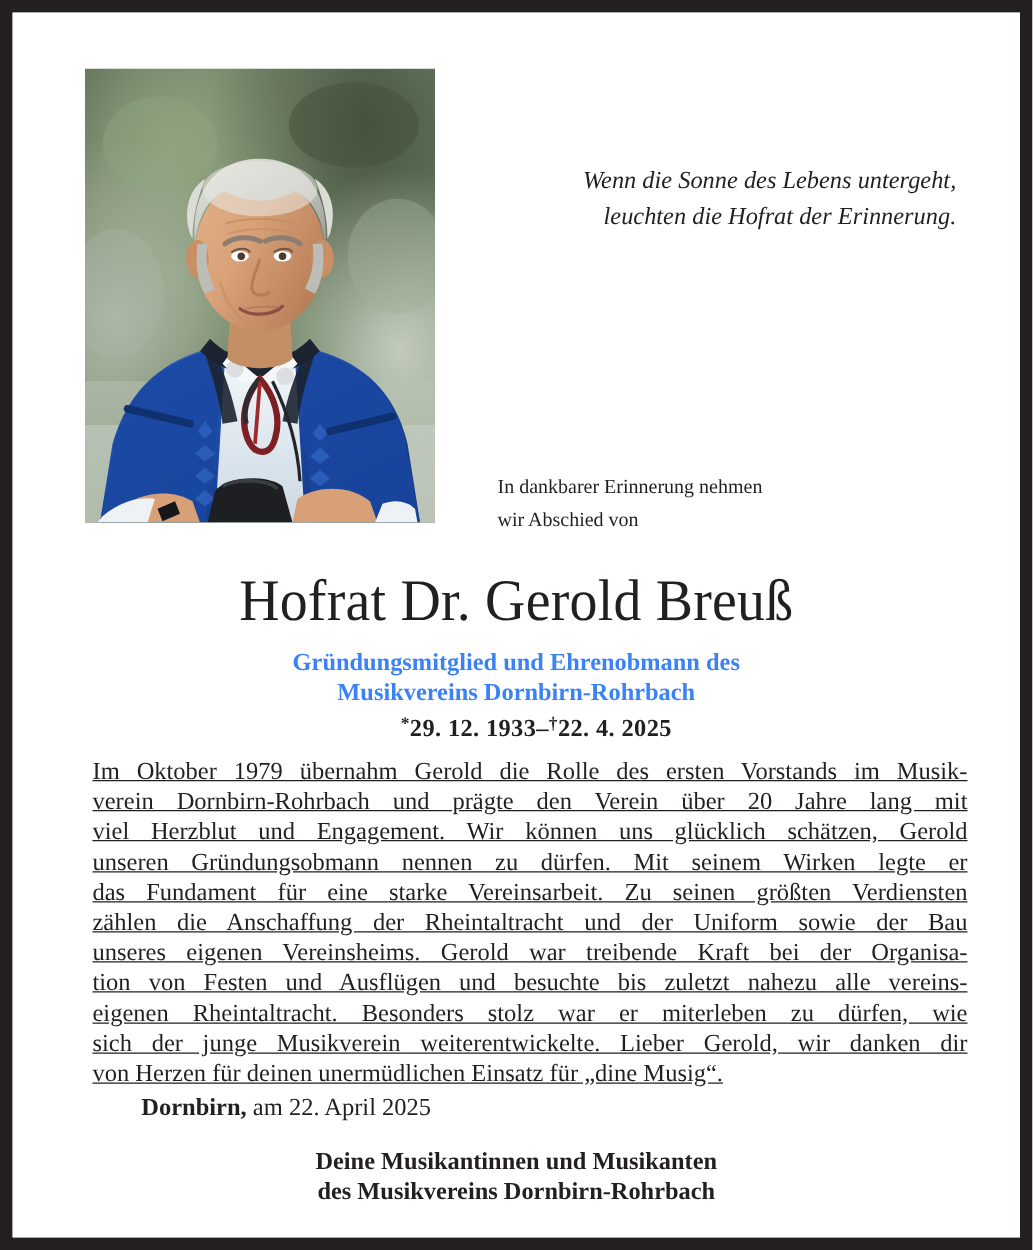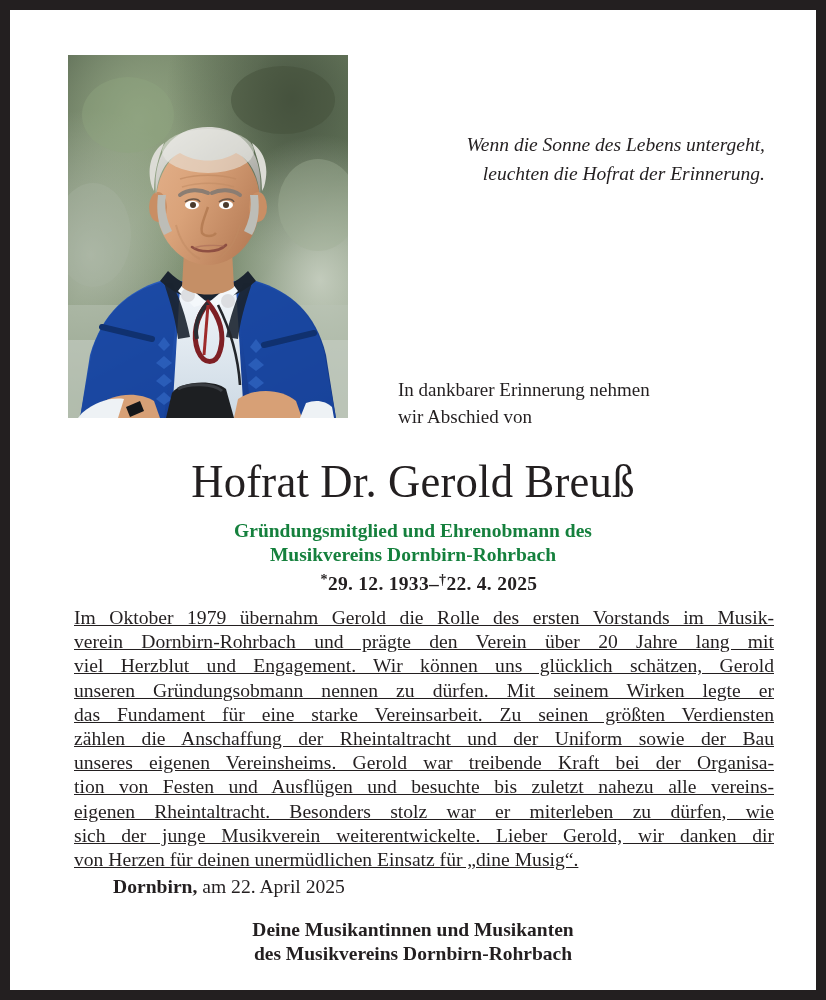--- a/index.html
+++ b/index.html
@@ -53,21 +53,21 @@
     text-align: right;
   }
   .quote .l { display: block; white-space: nowrap; }
 
   
   .intro {
     position: absolute;
     left: 388px;
     top: 366px;
     width: 380px;
-    font-size: 19px;
+    font-size: 16px;
     line-height: 27px;
     color: #231f20;
   }
   .intro .l { display: block; }
 
   
   .name {
     position: absolute;
     left: 0;
     top: 443px;
@@ -85,21 +85,21 @@
   
   .roles {
     position: absolute;
     left: 0;
     top: 509px;
     width: 100%;
     text-align: center;
     font-weight: bold;
     font-size: 19.5px;
     line-height: 23.5px;
-    color: #15803d;
+    color: #3b82f6;
   }
   .roles .l { display: block; }
   .dates {
     position: absolute;
     left: 16px;
     top: 557px;
     width: 100%;
     text-align: center;
     font-weight: bold;
     font-size: 19.5px;

